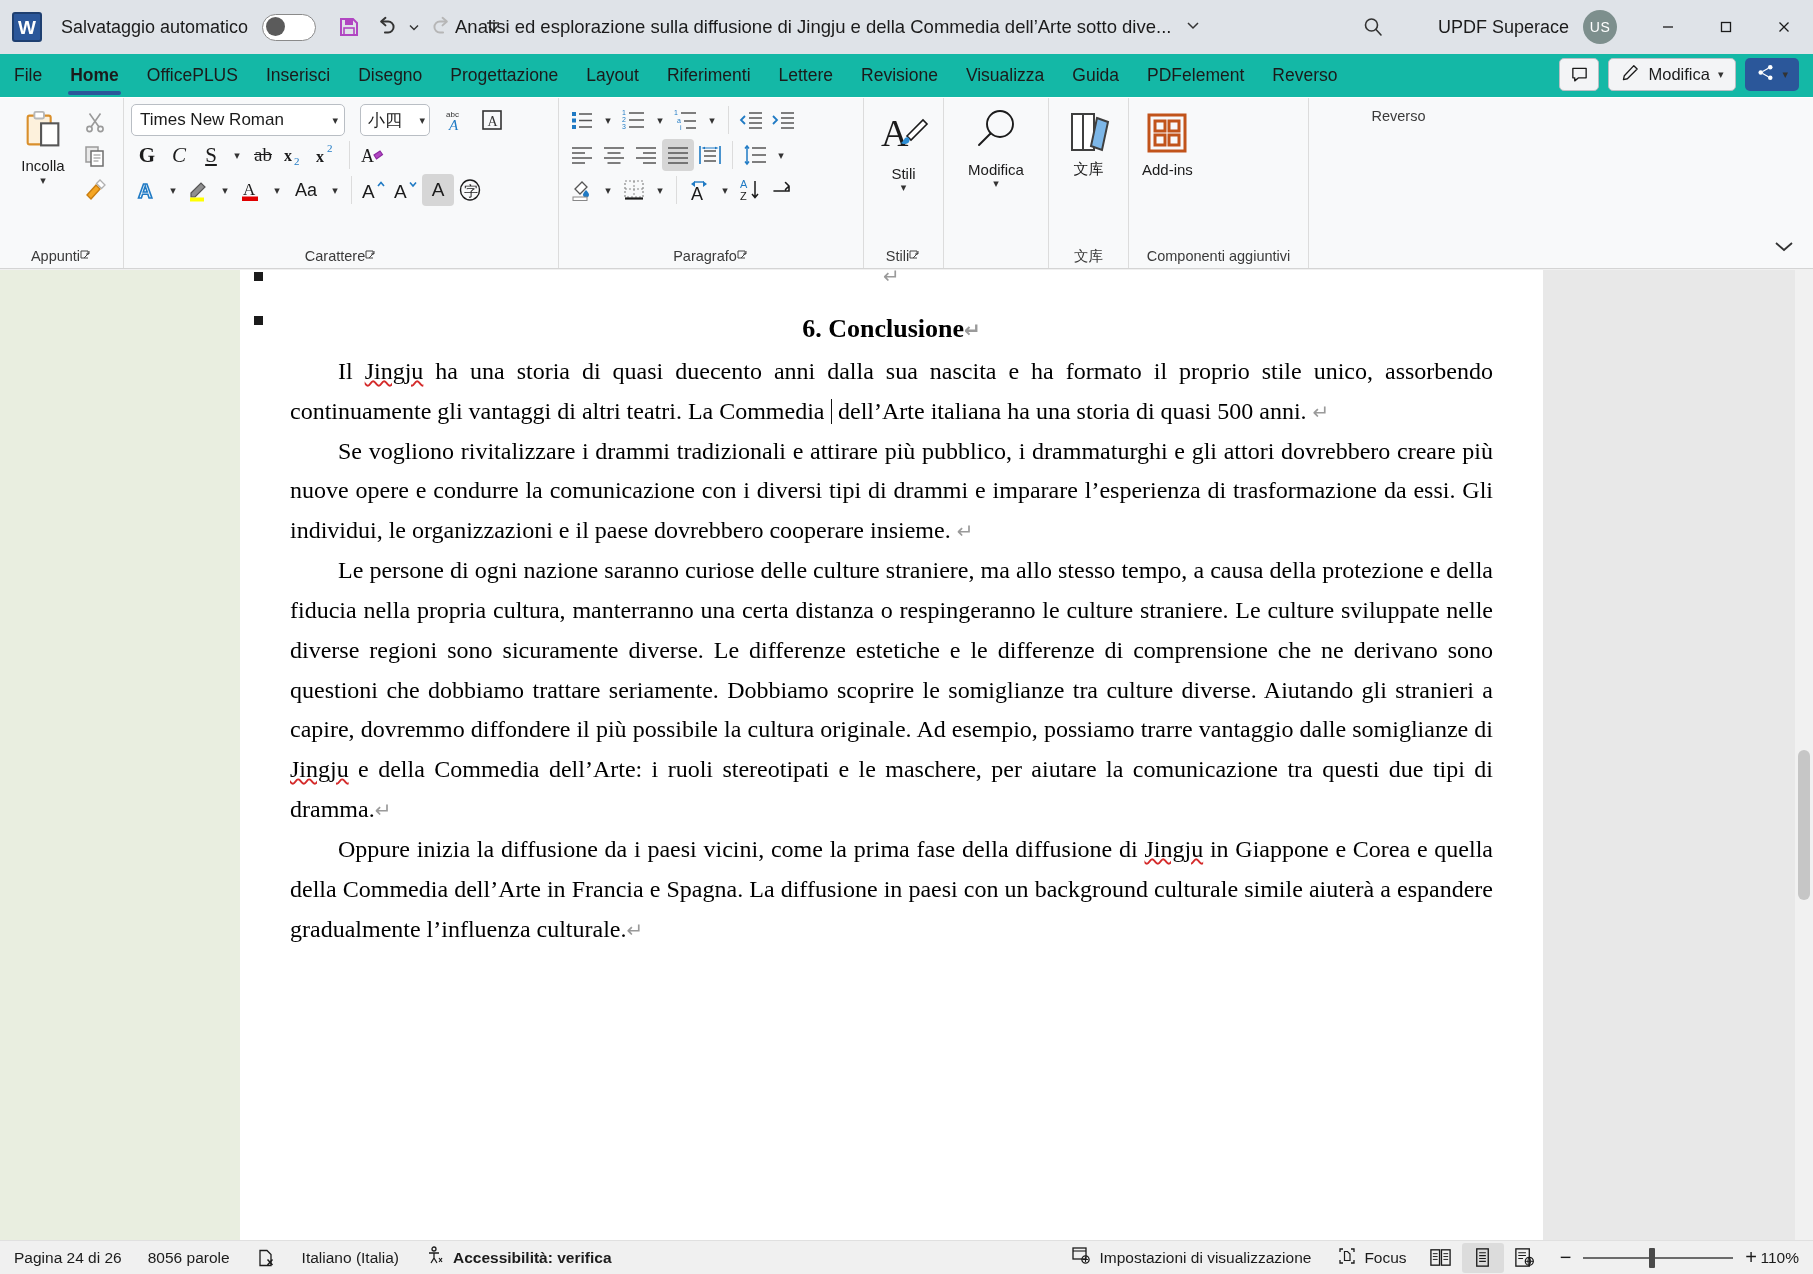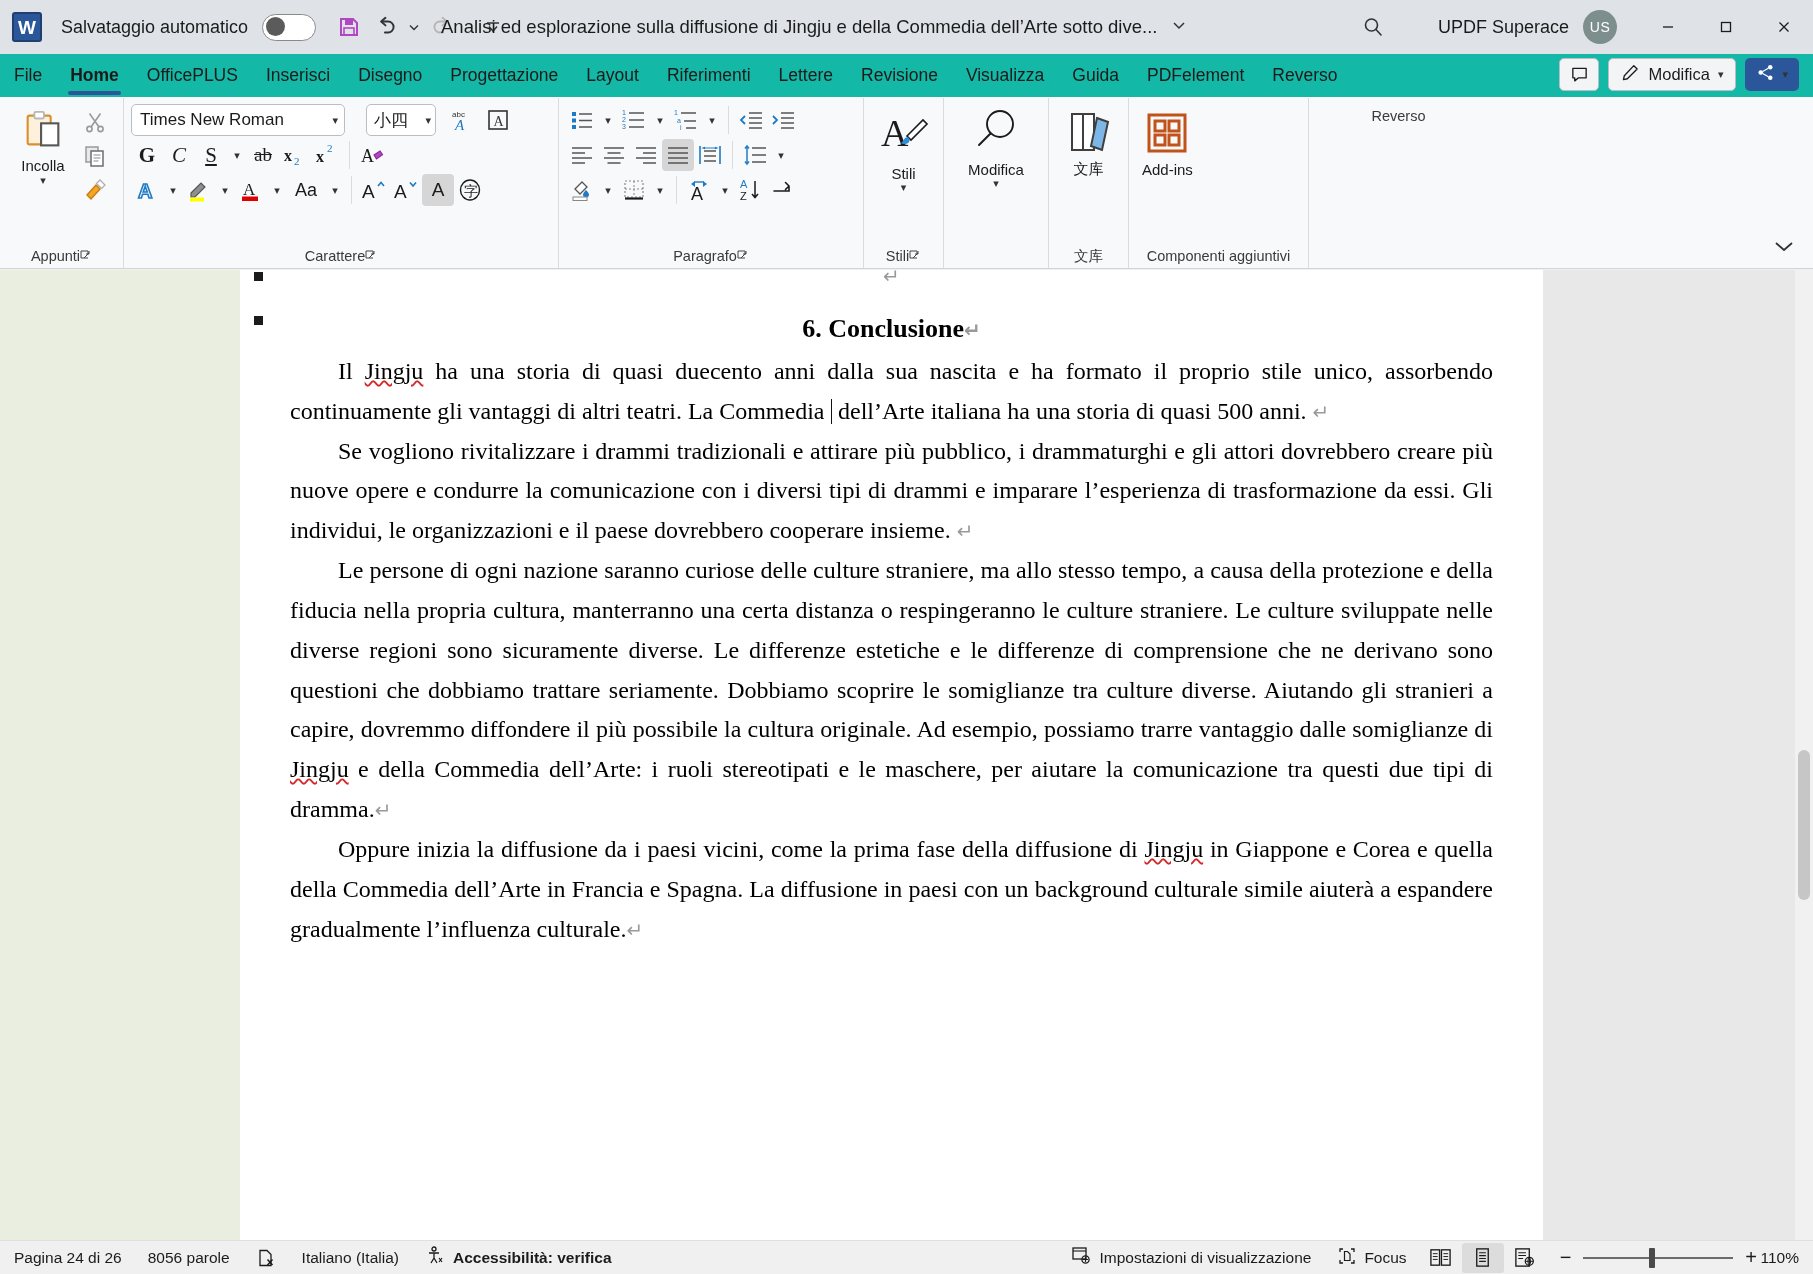--- a/index.html
+++ b/index.html
@@ -221,21 +221,21 @@
         </svg>
     </div>
     <div class="qat-btn" style="margin-left:14px">
       <svg width="20" height="20" viewBox="0 0 20 20">
           <path d="M4 6h12" stroke="#333" stroke-width="1.5"></path>
           <path d="M6 9.5 10 14 14 9.5" fill="none" stroke="#333" stroke-width="1.5"></path>
         </svg>
     </div>
   </div>
 
-  <div class="title-wrap" style="left:441px">
+  <div class="title-wrap" style="left:455px">
     <div class="t">Analisi ed esplorazione sulla diffusione di Jingju e della Commedia dell’Arte sotto dive...</div>
     <div>
       <svg width="16" height="16" viewBox="0 0 16 16">
           <path d="M3 6 8 11 13 6" fill="none" stroke="#333" stroke-width="1.5"></path>
         </svg>
     </div>
   </div>
 
   <div class="right-title">
     <div class="search-ic" style="margin-right:42px">
@@ -359,21 +359,21 @@
     </div>
   </div>
 
   <div class="rgroup" style="width:435px">
     <div class="rgroup-body" style="flex-direction:column;gap:3px">
       <div class="srow">
         <div class="fontname">
           <span class="v">Times New Roman</span>
           <span class="chev">▾</span>
         </div>
-        <div class="fontsize" style="margin-left:17px">
+        <div class="fontsize" style="margin-left:11px">
           <span class="v">小四</span>
           <span class="chev">▾</span>
         </div>
         <div class="sbtn" style="margin-left:6px">
           <svg width="26" height="26" viewBox="0 0 26 26">
               <text x="3" y="10" font-size="8" fill="#333" font-family="Liberation Sans">abc</text>
               <text x="6" y="23" font-size="15" fill="#1f7ac4" font-family="Liberation Serif" font-style="italic">A</text>
             </svg>
         </div>
         <div class="sbtn">

